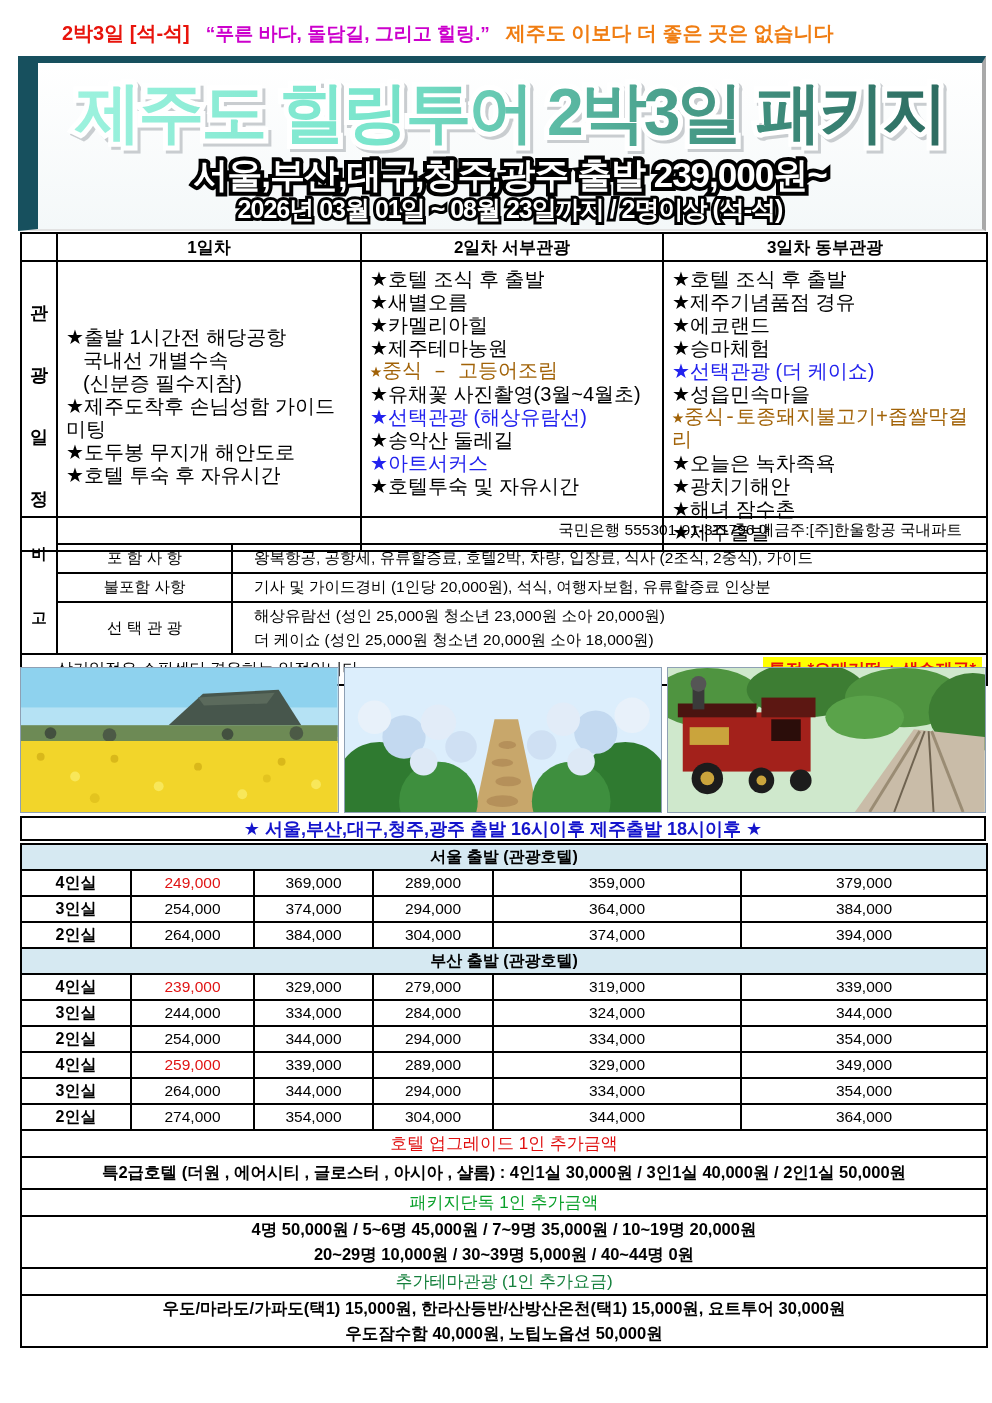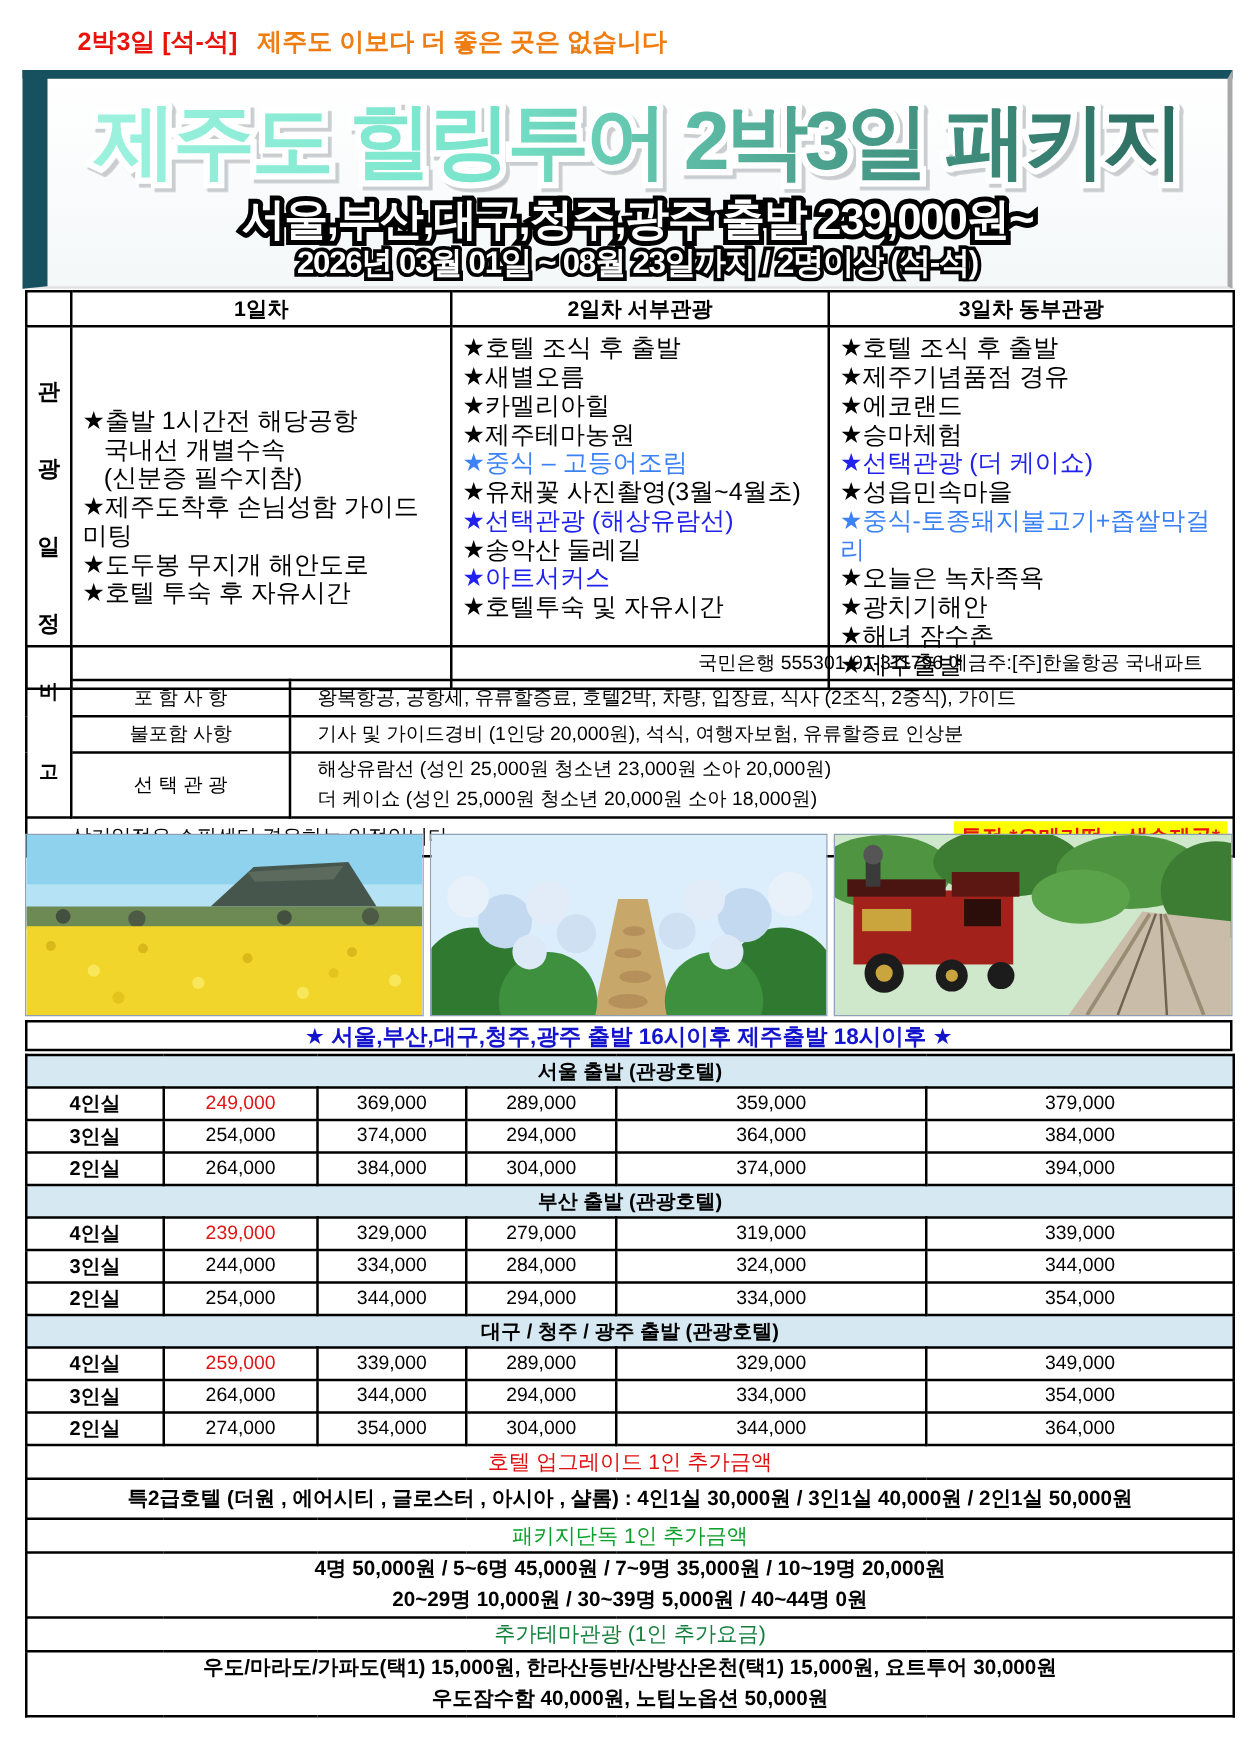--- a/index.html
+++ b/index.html
@@ -22,21 +22,21 @@
   table{border-collapse:collapse;}
   .itin{left:20px;top:232px;width:966px;}
   .itin table{width:966px;table-layout:fixed;padding-left:32px;}
   .itin td,.itin th{border:2px solid #000;}
   .itin th{font-size:17px;font-weight:bold;height:26px;padding:0;background:#fff;}
   .vlabel{font-size:18px;font-weight:bold;text-align:center;vertical-align:middle;white-space:pre-line;}
   .v4{line-height:62px;}
   .v2{line-height:64px;}
   .daycell{vertical-align:middle;font-size:20px;line-height:23px;padding:6px 4px 6px 8px;}
   .daycell .ind{padding-left:17px;}
-  .red{color:#3b82f6;}
+  .red{color:#a16207;font-family:Liberation Mono, monospace;}
   .blue{color:#2222ee;}
 
   
   .notes{left:20px;top:516px;width:966px;}
   .notes table{width:966px;table-layout:fixed;}
   .notes td{border:2px solid #000;font-size:15.5px;}
   .bank{text-align:right;padding-right:24px;height:23px;font-size:15.5px;}
   .nlabel{text-align:center;font-size:16px;height:25px;}
   .nval{padding-left:21px;}
   .nval div{line-height:24px;}
@@ -69,20 +69,21 @@
   .t-blue{color:#15803d;}
   .xbody{font-weight:bold;font-size:16.5px;height:30px;}
   .xbody2{font-weight:bold;font-size:16.5px;padding:4px 0;border-radius:11px;}
   .xbody2 div{line-height:25px;}
 </style>
 </head>
 <body>
 
 <div class="abs topline">
   <span class="dur">2박3일 [석-석]</span>
+  <span class="quote">“푸른 바다, 돌담길, 그리고 힐링.”</span>
   <span class="tagline">제주도 이보다 더 좋은 곳은 없습니다</span>
 </div>
 
 <div class="abs hero">
   <svg width="930" height="162">
     <defs>
       <linearGradient id="tg" x1="0" y1="0" x2="1" y2="0">
         <stop offset="0%" stop-color="#9df2de"></stop>
         <stop offset="35%" stop-color="#79e5cc"></stop>
         <stop offset="68%" stop-color="#4aa08c"></stop>
@@ -337,23 +338,20 @@
     </tr>
     <tr class="prow">
       <td class="lbl">2인실</td>
       <td>254,000</td>
       <td>344,000</td>
       <td>294,000</td>
       <td>334,000</td>
       <td>354,000</td>
     </tr>
 
-    <tr>
-          <td colspan="6" class="secthead">대구 / 청주 / 광주 출발 (관광호텔)</td>
-        </tr>
 
     <tr class="prow">
       <td class="lbl">4인실</td>
       <td class="pricered">259,000</td>
       <td>339,000</td>
       <td>289,000</td>
       <td>329,000</td>
       <td>349,000</td>
     </tr>
     <tr class="prow">

